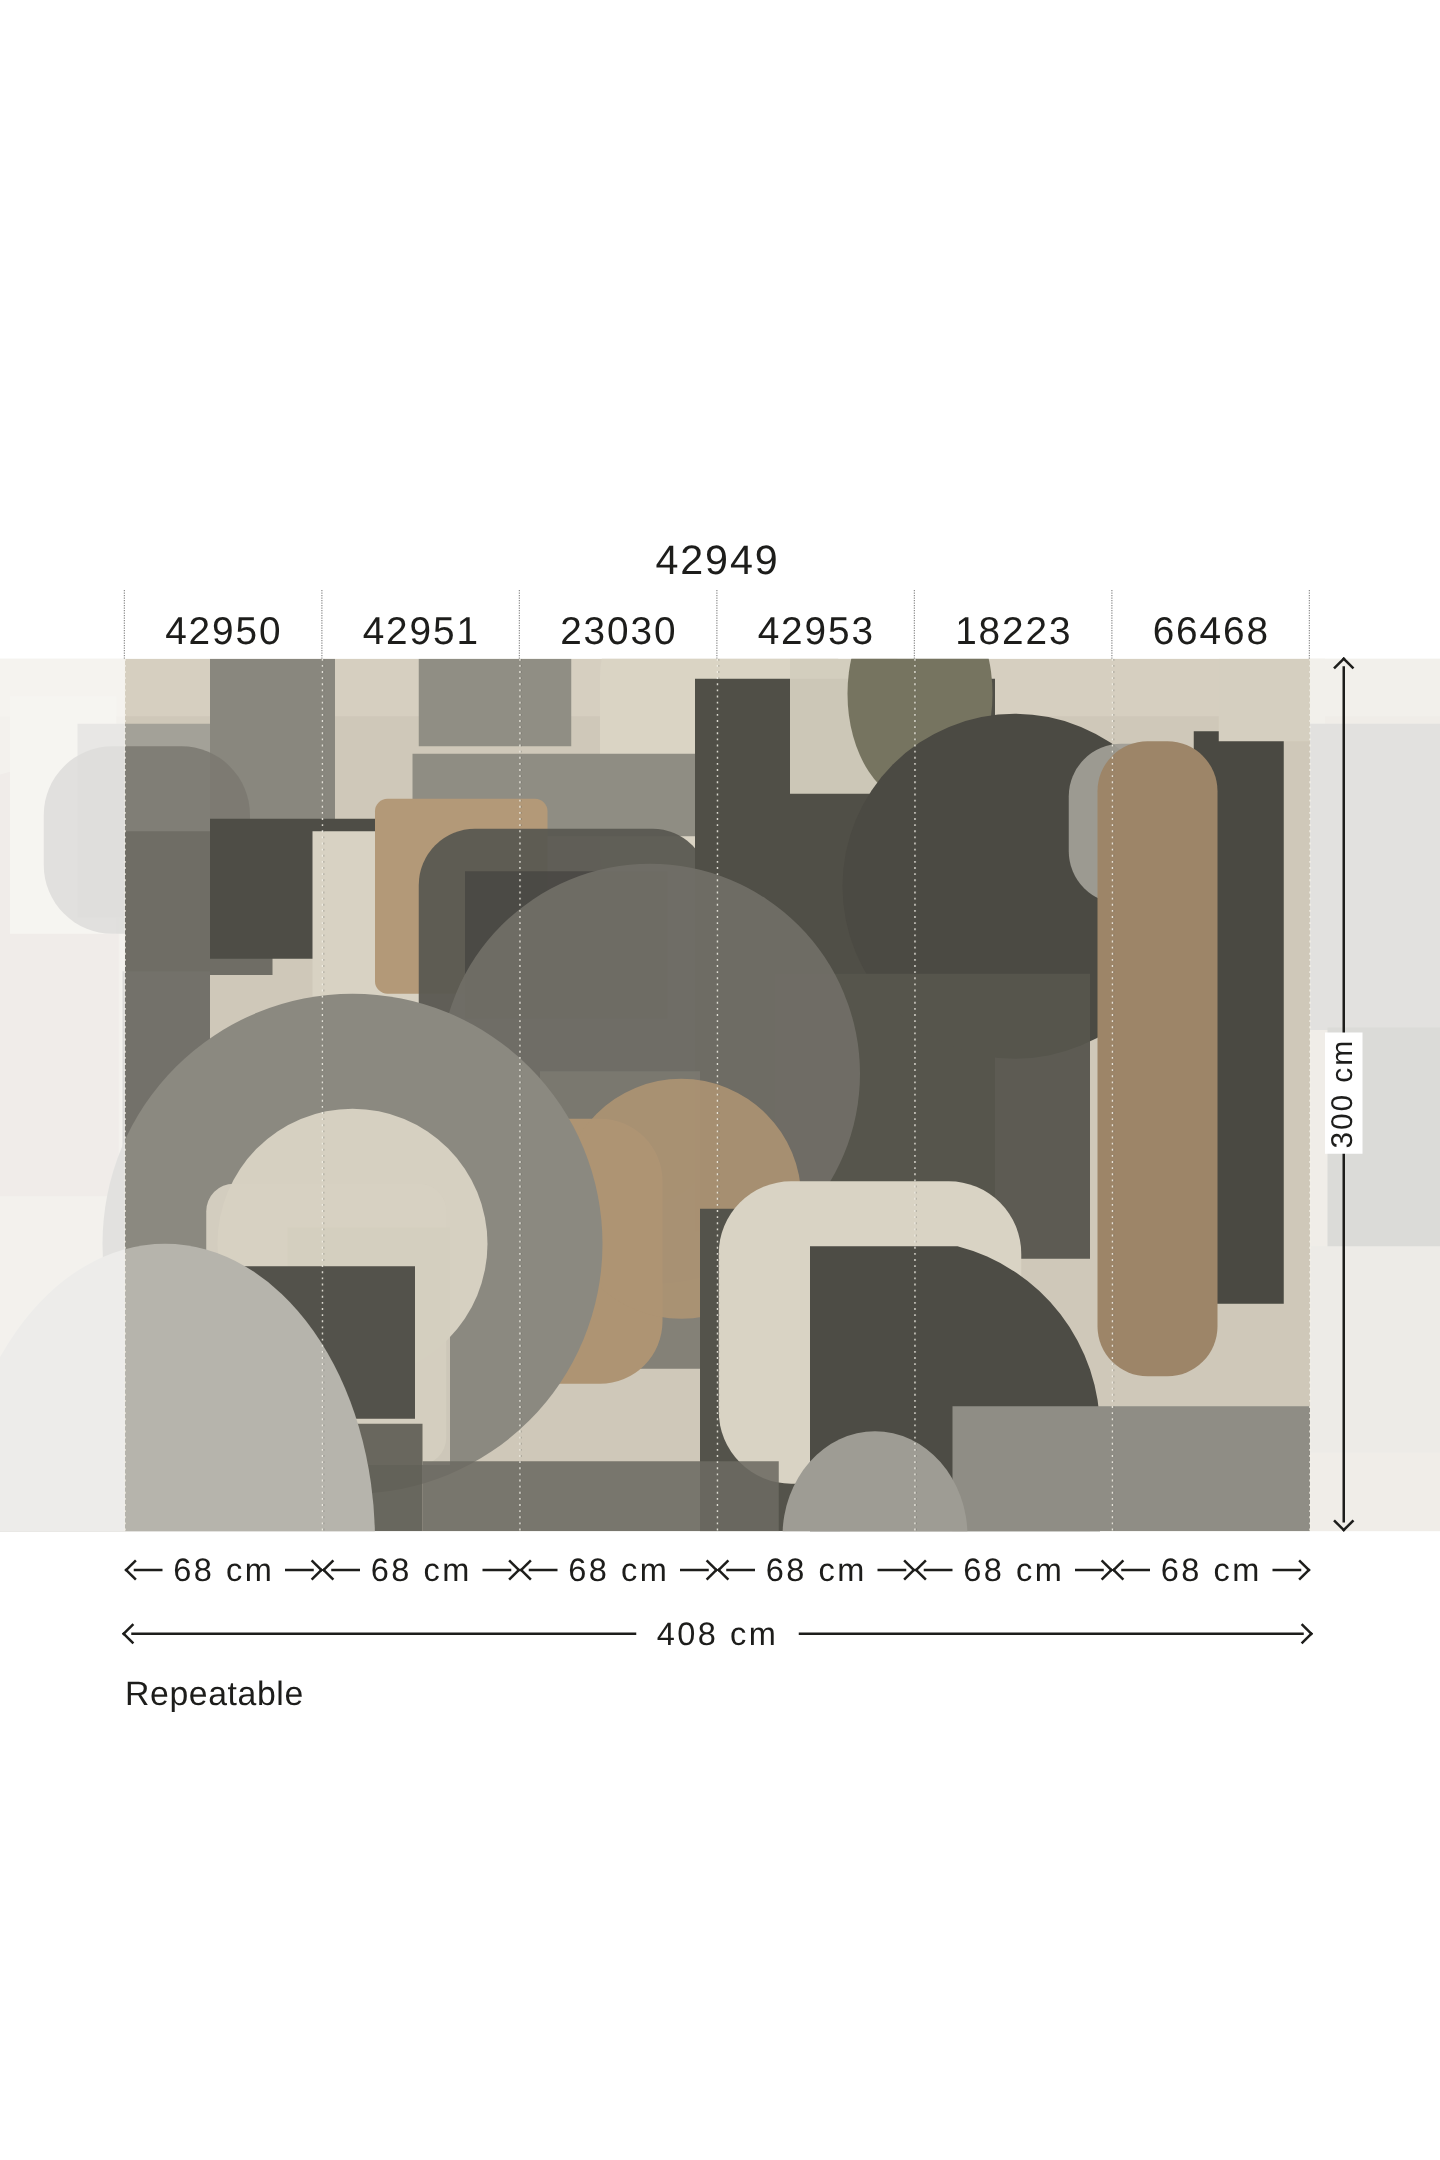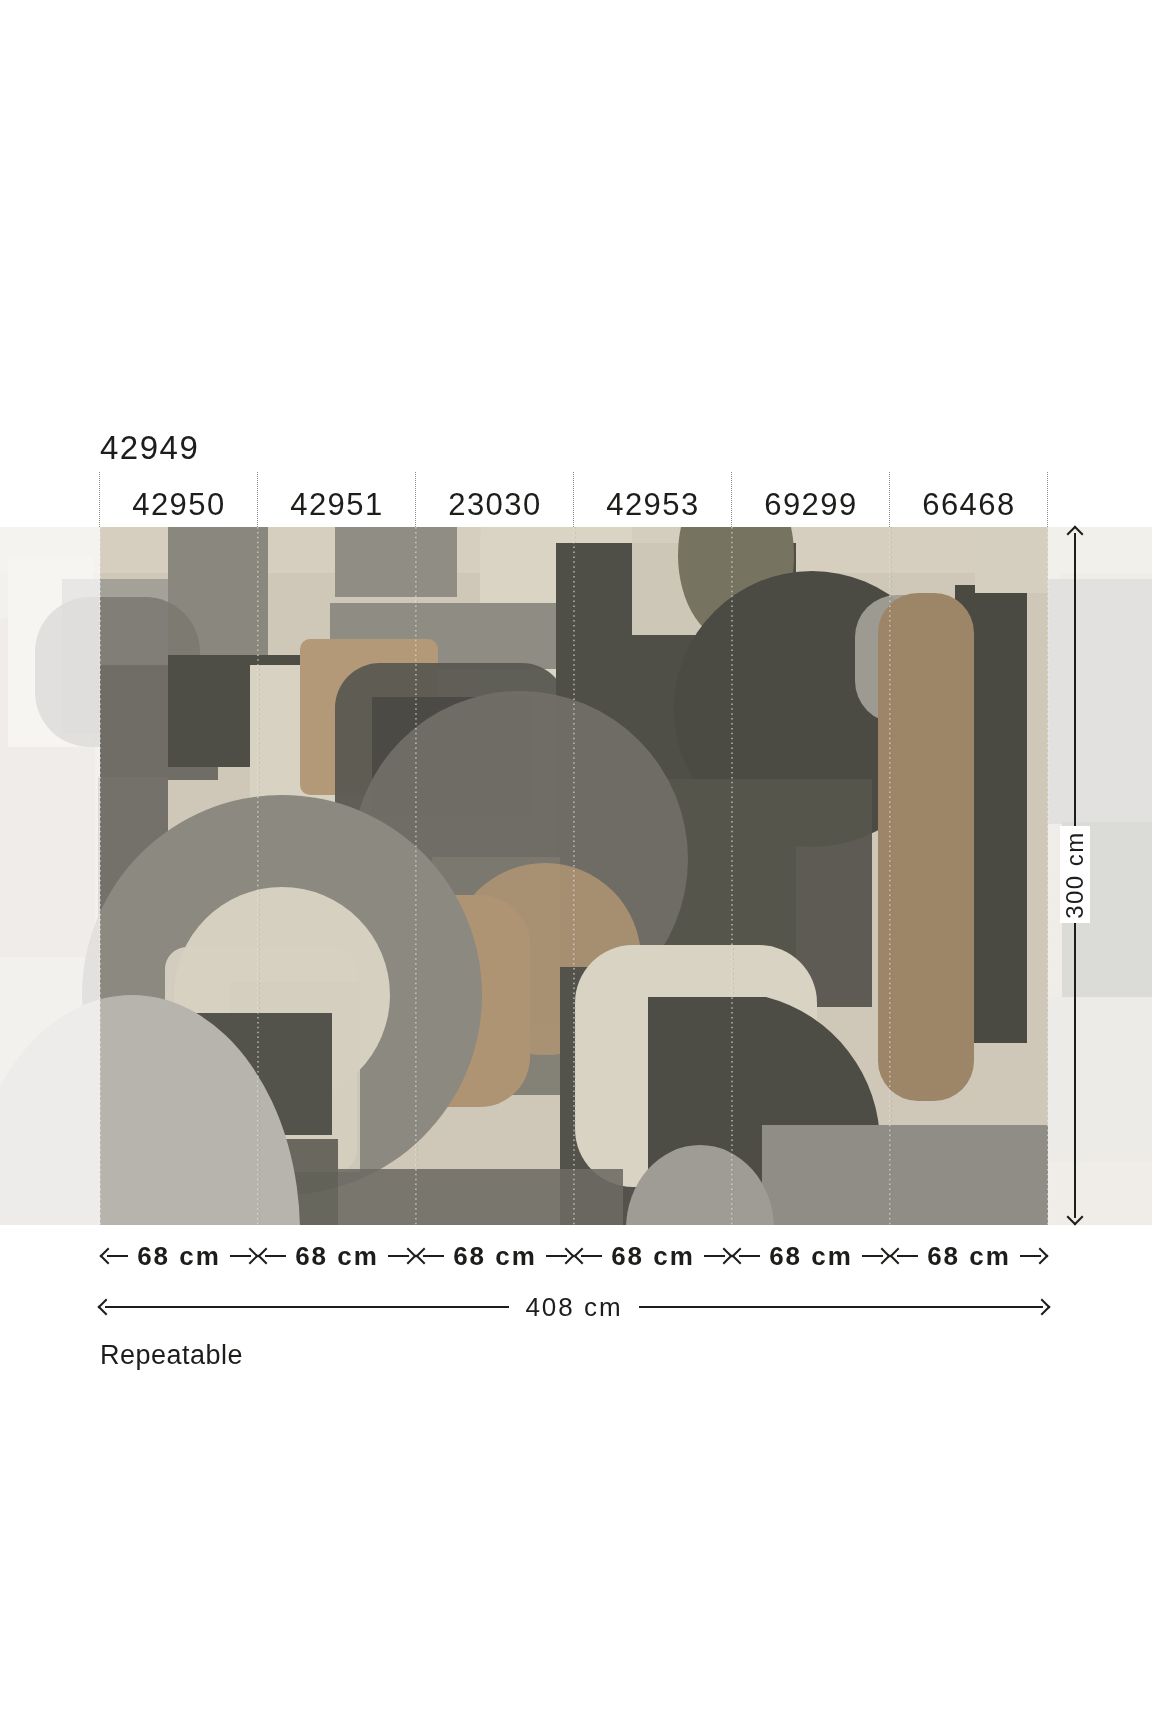--- a/index.html
+++ b/index.html
@@ -4,21 +4,21 @@
 <style>
   html,body{margin:0;padding:0;background:#ffffff;}
   body{
     width:1152px;height:1728px;position:relative;overflow:hidden;
     font-family:"Liberation Sans","DejaVu Sans",sans-serif;color:#1d1d1b;
   }
   .abs{position:absolute;}
 
   
   .set-number{
-    top:429px;left:100px;width:948px;text-align:left;
+    top:429px;left:100px;width:948px;text-align:center;
     font-size:33px;letter-spacing:1.5px;color:#1d1d1b;
   }
   .panel-labels{
     top:487px;left:100px;width:948px;display:flex;
   }
   .panel-labels .cell{
     width:158px;text-align:center;font-size:31px;letter-spacing:1.5px;color:#1d1d1b;
   }
 
   
@@ -52,21 +52,21 @@
   .varrow .chev.down{margin-top:-7px;}
   .vlabel{
     left:1060px;top:826px;width:30px;height:97px;background:#ffffff;
     display:flex;align-items:center;justify-content:center;z-index:3;
   }
   .vlabel span{
     transform:rotate(-90deg);white-space:nowrap;font-size:24px;letter-spacing:1.5px;color:#1d1d1b;
   }
 
   
-  .width-row{top:1240px;left:100px;width:948px;display:flex;font-weight:bold;}
+  .width-row{top:1240px;left:100px;width:948px;display:flex;}
   .width-row .wcell{
     width:158px;display:flex;align-items:center;padding:0 2px;box-sizing:border-box;height:32px;
   }
   .width-row .wlabel{font-size:26px;letter-spacing:2px;margin:0 9px;white-space:nowrap;}
 
   
   .total-row{
     top:1294px;left:100px;width:948px;height:26px;display:flex;align-items:center;
   }
   .total-row .tlabel{font-size:26px;letter-spacing:2px;margin:15px 16px;white-space:nowrap;}
@@ -79,21 +79,21 @@
 </head>
 <body>
 
 <div class="abs set-number">42949</div>
 
 <div class="abs panel-labels">
   <div class="cell">42950</div>
   <div class="cell">42951</div>
   <div class="cell">23030</div>
   <div class="cell">42953</div>
-  <div class="cell">69299</div>
+  <div class="cell">18223</div>
   <div class="cell">66468</div>
 </div>
 
 <div class="abs vdash" style="left:99px"></div>
 <div class="abs vdash" style="left:257px"></div>
 <div class="abs vdash" style="left:415px"></div>
 <div class="abs vdash" style="left:573px"></div>
 <div class="abs vdash" style="left:731px"></div>
 <div class="abs vdash" style="left:889px"></div>
 <div class="abs vdash" style="left:1047px"></div>

